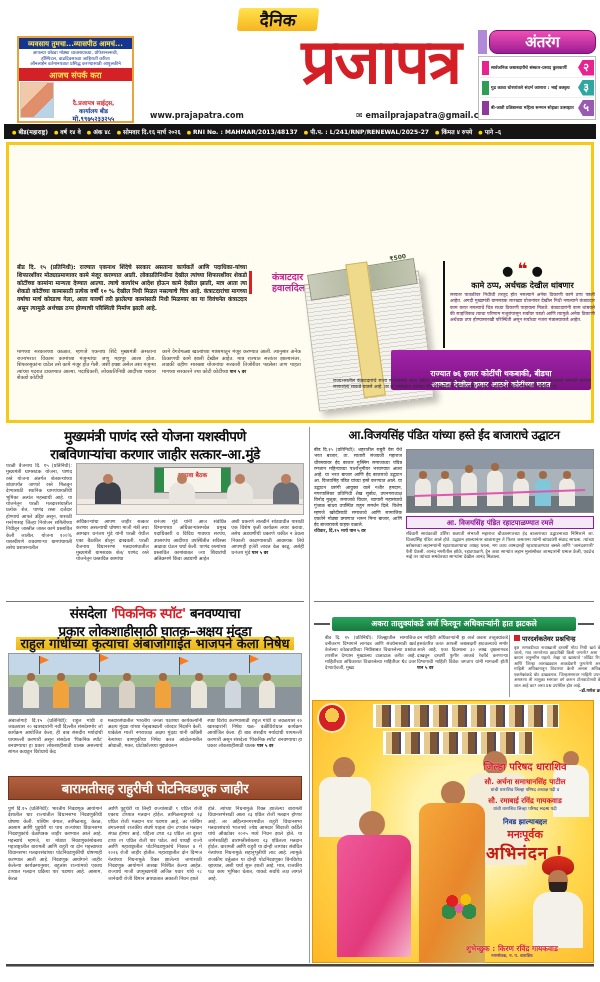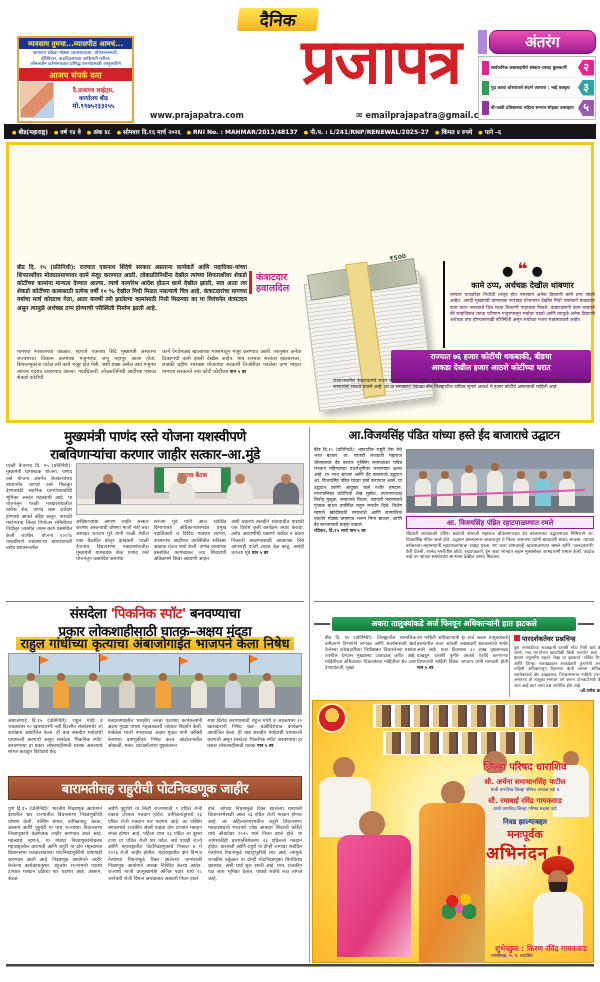--- a/index.html
+++ b/index.html
@@ -13,21 +13,21 @@
   .just { text-align:justify; }
   .clip { overflow:hidden; }
 
   
   .ad-left { left:17px; top:36px; width:117px; height:87px; border:2px solid #e8a33d; background:#fff; font-size:5px; }
   .ad-left-head { background:#16358f; color:#ffe34d; font-weight:bold; font-size:7px; text-align:center; padding:1px 0; }
   .ad-left-body { color:#16358f; font-size:4.6px; text-align:center; line-height:1.25; padding:1px 2px; }
   .ad-left-cta { background:#d42027; color:#ffe34d; font-weight:bold; font-size:8px; text-align:center; padding:1px 0; }
   .ad-left-bottom { display:flex; }
   .ad-left-photo { width:34px; height:36px; background:linear-gradient(135deg,#f2c9a8 0 40%,#e08f6a 40% 70%,#b8d4e8 70%); border:1px solid #ccc; margin:1px; }
-  .ad-left-org { flex:1; text-align:center; line-height:1.3; padding-top:5px; }
+  .ad-left-org { flex:1; text-align:center; line-height:1.3; padding-top:18px; }
   .ad-org1 { color:#d42027; font-weight:bold; font-size:6px; }
   .ad-org2 { color:#16358f; font-weight:bold; font-size:6px; }
   .ad-phone { color:#16358f; font-weight:bold; font-size:6.5px; }
 
   .logo-kicker { left:238px; top:8px; width:80px; text-align:center; font-size:17px; font-weight:bold; color:#111;
     background:linear-gradient(#ffe34d,#f6b51e); border-radius:3px; transform:skewX(-6deg); padding:0 2px; }
   .logo-title { left:140px; top:22px; width:320px; text-align:right; font-size:62px; font-weight:bold; color:#d41f26; letter-spacing:-2px; line-height:1.3; }
   .logo-web { left:150px; top:111px; font-size:8px; font-weight:bold; color:#222; }
   .logo-mail { left:356px; top:111px; font-size:8px; font-weight:bold; color:#222; }
   .mail-ico { color:#111; font-size:8px; }
@@ -46,21 +46,21 @@
 
   .infobar { left:4px; top:124px; width:592px; height:15px; background:#151515; display:flex; align-items:center; gap:6px; padding:0 8px; }
   .info-item { color:#fff; font-size:6px; white-space:nowrap; font-weight:bold; }
   .info-item::before { content:"●"; color:#ffd400; font-size:5px; margin-right:2px; }
 
   
   .lead { left:6px; top:142px; width:588px; height:281px; border:3px solid #f6c915; background:#fffdf2; }
   .lead-h1 { width:100%; text-align:center; font-size:31px; font-weight:900; color:#0d0d0d; letter-spacing:-1px; }
   .lead-h1a { top:5px; } .lead-h1b { top:44px; }
   .lead-intro { left:8px; top:118px; width:230px; height:80px; font-size:5.8px; line-height:1.4; font-weight:bold; color:#222; }
-  .lead-label { left:240px; top:126px; width:54px; border-left:3px solid #e02020; padding-left:4px;
+  .lead-label { left:240px; top:126px; width:54px; border-left:3px solid #e02020; padding-left:20px;
     color:#c0218f; font-weight:bold; font-size:9.5px; line-height:1.2; }
   .lead-cols { left:8px; top:203px; width:284px; height:72px; display:flex; gap:6px; }
   .lead-col { flex:1; font-size:5px; line-height:1.3; color:#333; }
   .cont-mark { color:#111; font-weight:bold; font-size:4.6px; }
 
   
   .money { left:294px; top:118px; width:138px; height:158px; }
   .money-stack { position:absolute; left:8px; top:14px; width:116px; height:128px; transform:rotate(-7deg);
     background:repeating-linear-gradient(180deg,#f4f2ec 0 3px,#d8d5cc 3px 4px); border:1px solid #b9b5aa; box-shadow:4px 5px 6px rgba(0,0,0,.25); }
   .money-top { position:absolute; left:4px; top:-12px; width:108px; height:26px; transform:rotate(-2deg);
@@ -68,22 +68,22 @@
   .money-band { position:absolute; left:44px; top:-16px; width:22px; height:135px; background:#efd98a; border:1px solid #cdb35e; transform:rotate(-1deg); }
   .money-500 { position:absolute; right:6px; top:-8px; font-size:6px; color:#3b4d2d; font-weight:bold; transform:rotate(-2deg); }
 
   .quote { left:434px; top:116px; width:152px; }
   .quote-deco { text-align:center; font-size:13px; color:#111; line-height:1; }
   .quote-deco .qg { color:#c21a1a; font-size:17px; font-weight:bold; }
   .quote-head { text-align:center; font-size:8px; font-weight:bold; color:#111; margin-top:1px; }
   .quote-body { font-size:4.7px; line-height:1.35; color:#5a2a66; margin-top:2px; }
 
   .purple-box { left:382px; top:205px; width:200px; height:25px; background:linear-gradient(#aием); }
-  .purple-box { left:382px; top:205px; width:200px; height:33px; background:linear-gradient(180deg,#a124a8,#7c1184);
-    color:#fff; font-weight:bold; font-size:7.6px; text-align:center; line-height:1.45; border-radius:2px; padding-top:1px; }
+  .purple-box { left:382px; top:205px; width:200px; height:40px; background:linear-gradient(180deg,#a124a8,#7c1184);
+    color:#fff; font-weight:bold; font-size:7.6px; text-align:center; line-height:1.45; border-radius:2px; padding-top:18px; }
   .purple-note { left:324px; top:233px; width:258px; height:42px; font-size:4.7px; line-height:1.35; color:#333; }
 
   
   .sec-h { text-align:center; font-weight:900; color:#0c0c0c; letter-spacing:-.4px; }
   .vdivider { left:309px; top:427px; width:1px; height:536px; background:#999; }
 
   .panand { left:6px; top:427px; width:298px; height:171px; }
   .panand-h { font-size:13.5px; }
   .panand-col-left { left:0; top:36px; width:66px; height:134px; font-size:4.8px; line-height:1.32; color:#333; }
   .photo-meeting { left:70px; top:36px; width:228px; height:52px; background:linear-gradient(#d8d4cf 0 70%,#efe9e2 70%); border:1px solid #aaa; }
@@ -161,21 +161,21 @@
                radial-gradient(circle at 70% 25%, #f4c20d 0 16%, transparent 17%),
                radial-gradient(circle at 50% 55%, #e05aa0 0 18%, transparent 19%),
                radial-gradient(circle at 20% 65%, #2e8b4a 0 22%, transparent 23%),
                radial-gradient(circle at 80% 65%, #2e8b4a 0 22%, transparent 23%); }
   .turban-man { position:absolute; right:6px; bottom:14px; width:58px; height:92px; }
   .turban { position:absolute; left:13px; top:0; width:32px; height:20px; border-radius:50% 50% 40% 40%; background:linear-gradient(#e0301e,#b01a10); }
   .tm-face { position:absolute; left:19px; top:14px; width:20px; height:22px; border-radius:45%; background:#b97a52; }
   .tm-beard { position:absolute; left:20px; top:26px; width:18px; height:12px; border-radius:0 0 50% 50%; background:#2c2320; }
   .tm-body { position:absolute; left:4px; top:36px; width:50px; height:56px; border-radius:16px 16px 0 0; background:#f4f1ea; }
   .ad-wisher { position:absolute; right:6px; bottom:4px; width:150px; text-align:center; }
-  .ad-wisher-name { color:#d41f26; font-weight:900; font-size:7.4px; text-shadow:0 0 1px #fff;text-align:right; }
+  .ad-wisher-name { color:#d41f26; font-weight:900; font-size:7.4px; text-shadow:0 0 1px #fff; }
   .ad-wisher-sub { color:#6a3b86; font-size:4.2px; font-weight:bold; }
   .shinde { position:absolute; right:2px; top:50px; width:40px; height:66px; }
   .shinde .head { left:12px; top:0; width:16px; height:16px; }
   .shinde .torso { left:2px; top:14px; width:36px; height:52px; background:#f6f4ee; }
 </style>
 </head>
 <body>
 
 <div id="page">
 

